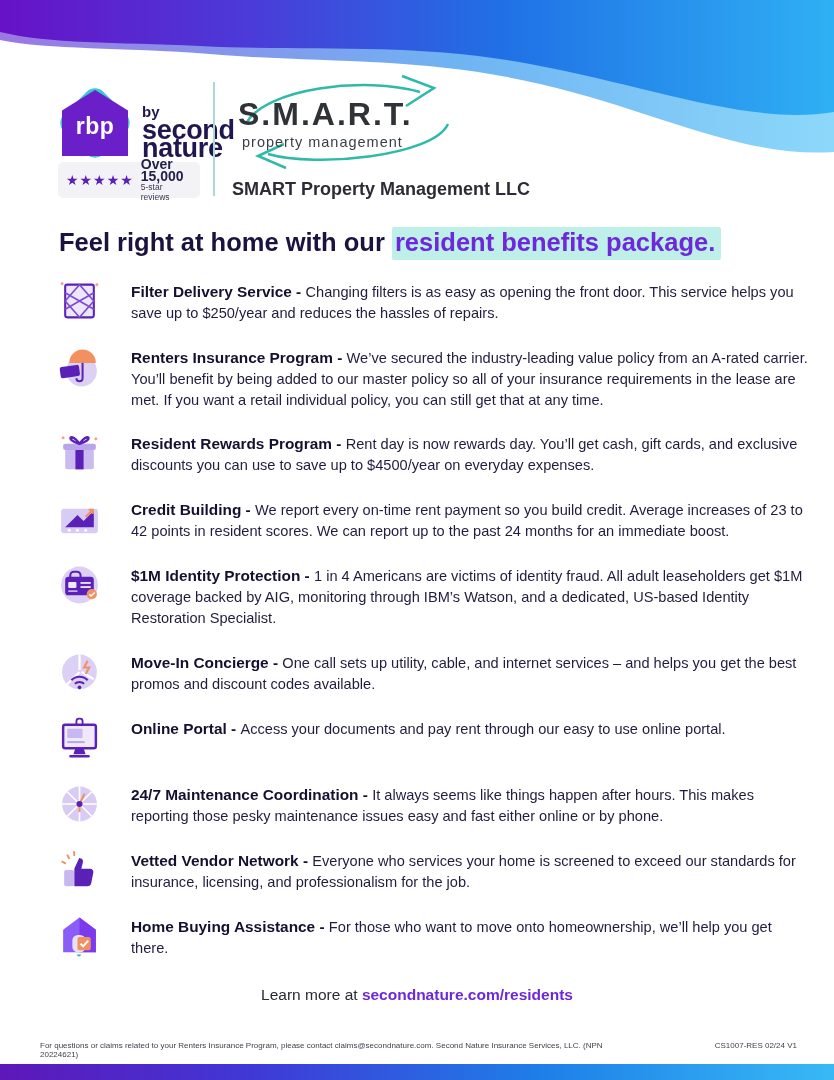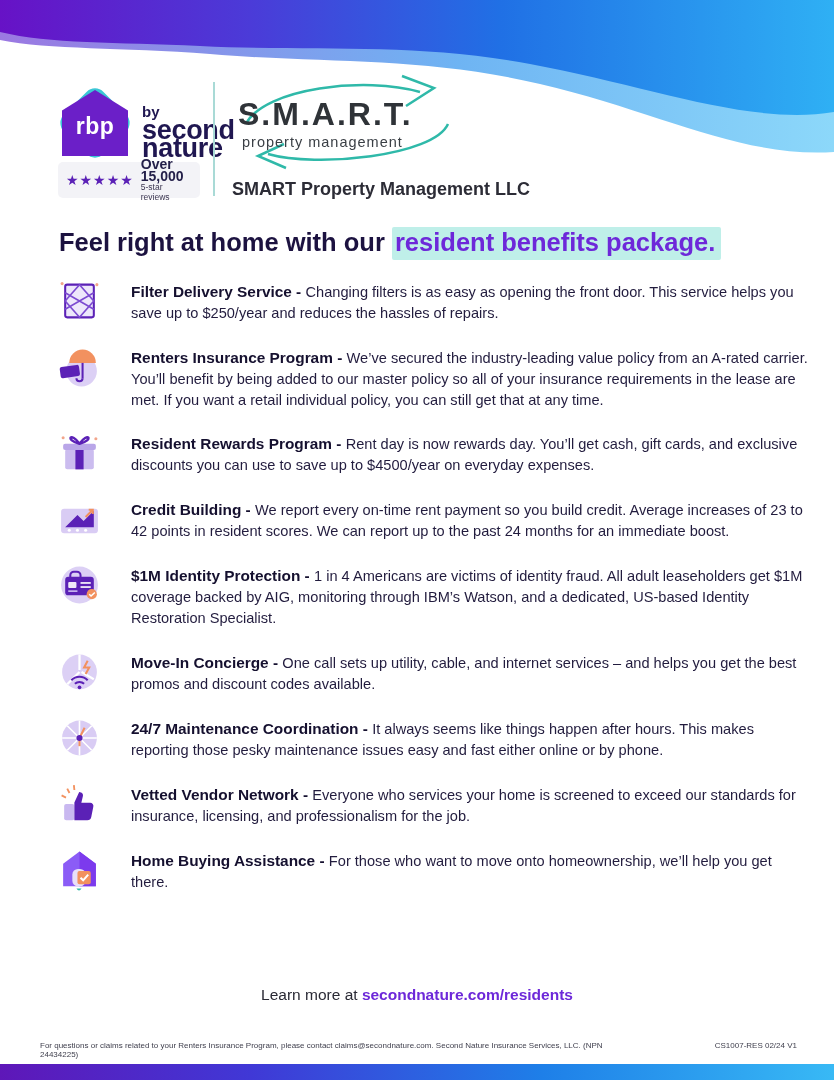--- a/index.html
+++ b/index.html
@@ -195,20 +195,31 @@
     <span class="bicon"><svg viewBox="0 0 44 44">
           <circle cx="22" cy="22" r="17" fill="#DCD0F5"></circle>
           <path d="M22 5 V20 M22 22 L10 34 M24 22 L36 29" stroke="#fff" stroke-width="2.2" fill="none"></path>
           <path d="M14 30 a11 11 0 0 1 16 0 M17.5 33.5 a6.5 6.5 0 0 1 9 0" stroke="#5B21B6" stroke-width="2" fill="none"></path>
           <circle cx="22" cy="37" r="1.8" fill="#5B21B6"></circle>
           <path d="M30 11 l-3.5 6.5 h5 l-3.5 6.5" stroke="#F2915F" stroke-width="2" fill="none"></path>
         </svg></span>
     <p class="btext"><b class="btitle">Move-In Concierge - </b><span class="bdesc">One call sets up utility, cable, and internet services – and helps you get the best promos and discount codes available.</span></p>
   </div>
 
+  <div class="benefit">
+    <span class="bicon"><svg viewBox="0 0 44 44">
+          <rect x="19" y="3" width="6" height="8" rx="2.5" fill="none" stroke="#5B21B6" stroke-width="1.8"></rect>
+          <rect x="6" y="9" width="32" height="23" rx="2" fill="#EFE9FB" stroke="#5B21B6" stroke-width="2.4"></rect>
+          <rect x="10" y="13" width="15" height="9" rx="1" fill="#C9B8F0"></rect>
+          <line x1="10" y1="26" x2="27" y2="26" stroke="#B9A6E8" stroke-width="2"></line>
+          <path d="M18 32 l-2 6 h12 l-2 -6 Z" fill="#5B21B6"></path>
+          <rect x="12" y="38.5" width="20" height="2.5" rx="1" fill="#5B21B6"></rect>
+        </svg></span>
+    <p class="btext"><b class="btitle">Online Portal - </b><span class="bdesc">Access your documents and pay rent through our easy to use online portal.</span></p>
+  </div>
 
   <div class="benefit">
     <span class="bicon"><svg viewBox="0 0 44 44">
           <circle cx="22" cy="22" r="17" fill="#D9CCF4"></circle>
           <path d="M22 5 V39 M5 22 H39 M10 10 L34 34 M34 10 L10 34" stroke="#fff" stroke-width="1.6"></path>
           <line x1="22" y1="22" x2="27" y2="12" stroke="#F2915F" stroke-width="2"></line>
           <line x1="22" y1="22" x2="22" y2="30" stroke="#F2915F" stroke-width="2"></line>
           <circle cx="22" cy="22" r="3" fill="#5B21B6"></circle>
         </svg></span>
     <p class="btext"><b class="btitle">24/7 Maintenance Coordination - </b><span class="bdesc">It always seems like things happen after hours. This makes reporting those pesky maintenance issues easy and fast either online or by phone.</span></p>
@@ -233,16 +244,16 @@
           <path d="M19 40 q2.5 4 5 0 Z" fill="#2FB9A9"></path>
         </svg></span>
     <p class="btext"><b class="btitle">Home Buying Assistance - </b><span class="bdesc">For those who want to move onto homeownership, we’ll help you get there.</span></p>
   </div>
 </div>
 
 <div class="learn-more">
   <span>Learn more at </span><span class="link">secondnature.com/residents</span>
 </div>
 
-<div class="fine-print">For questions or claims related to your Renters Insurance Program, please contact claims@secondnature.com. Second Nature Insurance Services, LLC. (NPN 24434225)</div>
+<div class="fine-print">For questions or claims related to your Renters Insurance Program, please contact claims@secondnature.com. Second Nature Insurance Services, LLC. (NPN 20224621)</div>
 <div class="doc-code">CS1007-RES 02/24 V1</div>
 
 <div class="bottom-bar"></div>
 
 </body></html>

